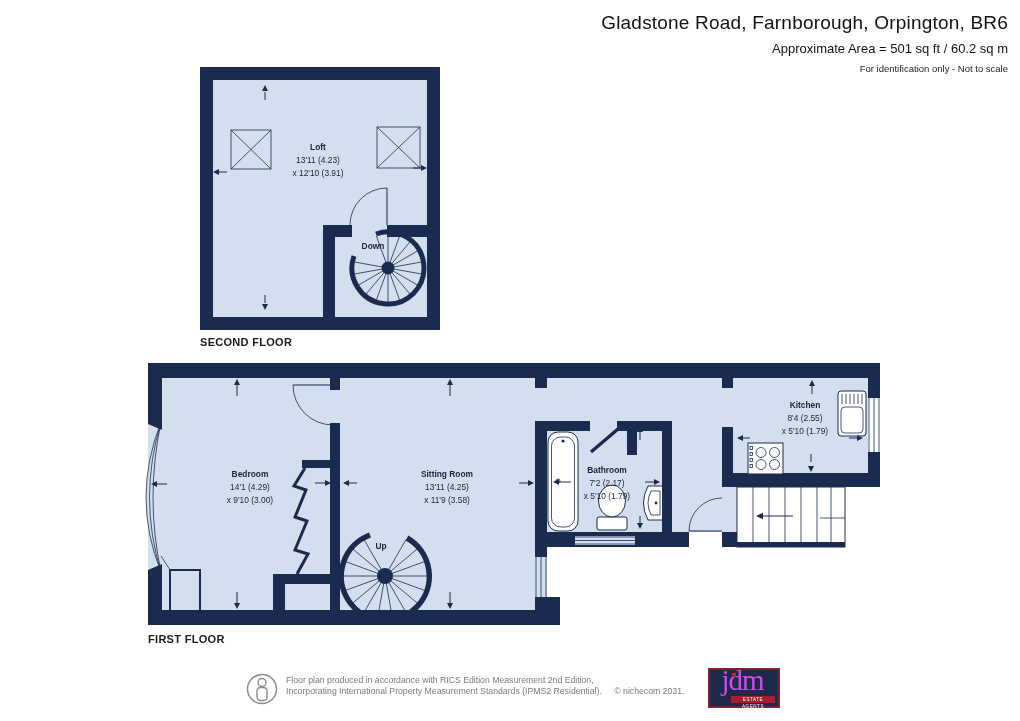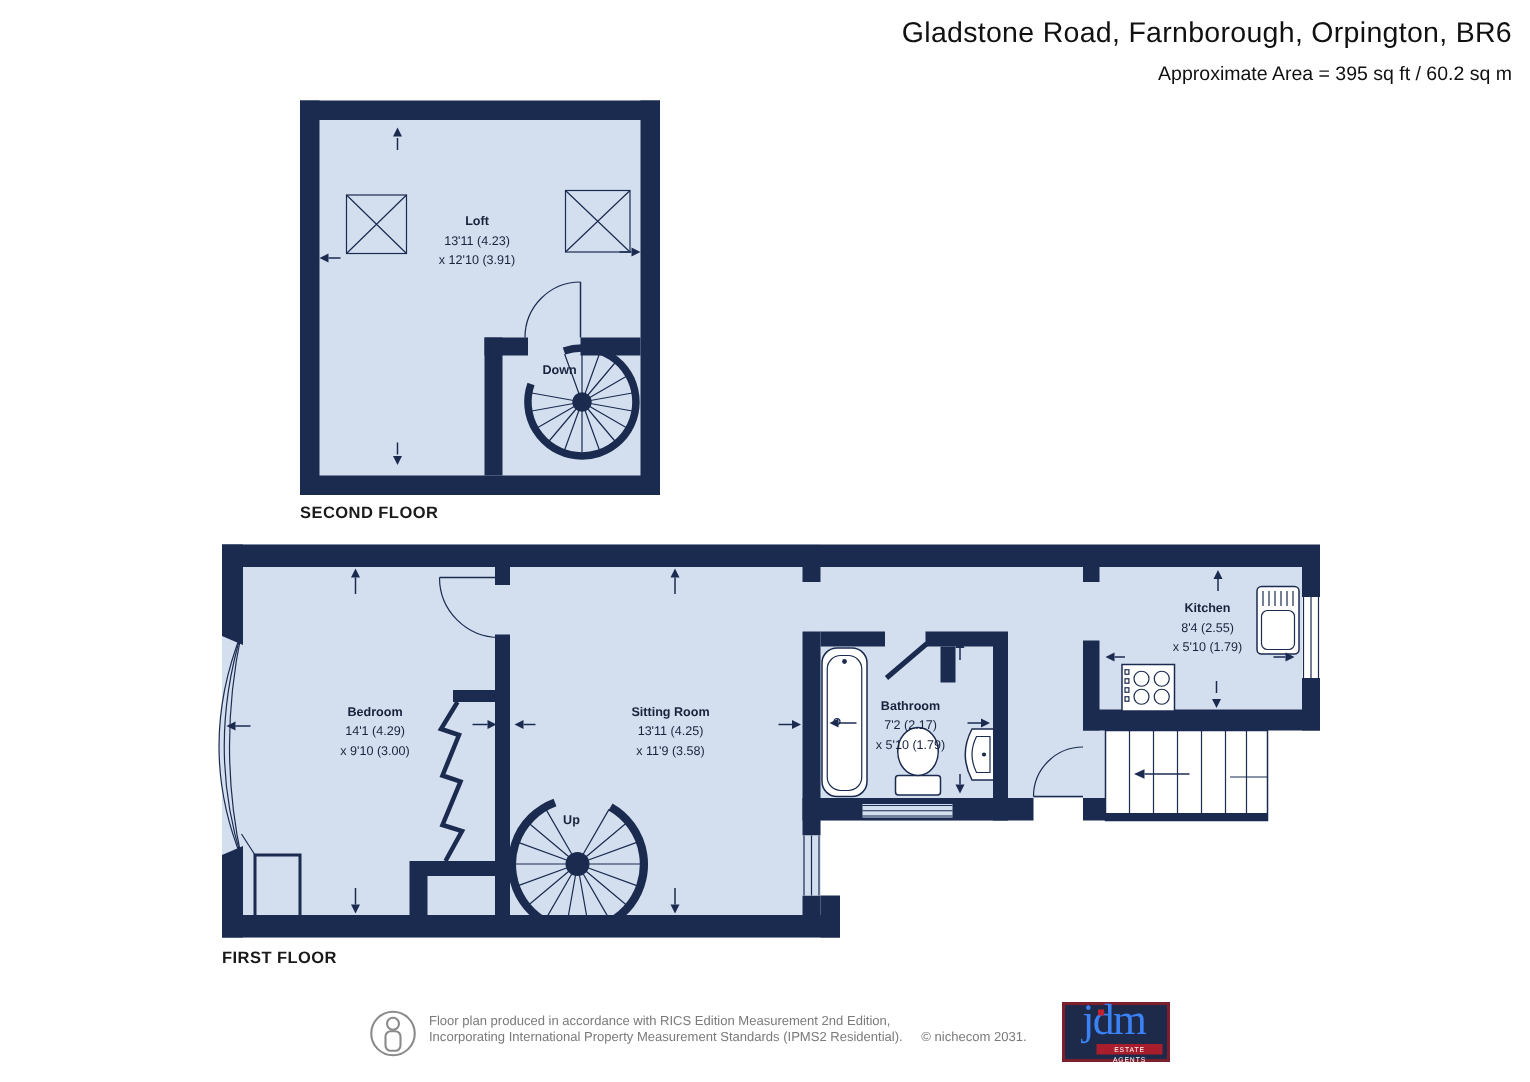--- a/index.html
+++ b/index.html
@@ -18,30 +18,31 @@
   .ln{stroke:#1b2b50;fill:none;stroke-width:1;}
   .tn{stroke:#1b2b50;fill:none;stroke-width:.8;}
   .fx{fill:#ffffff;stroke:#1b2b50;stroke-width:1;}
   .al{stroke:#1b2b50;stroke-width:1;}
   .ah{fill:#1b2b50;}
   .rn{font-weight:bold;font-size:8.4px;fill:#18233e;text-anchor:middle;}
   .rd{font-size:8.4px;fill:#18233e;text-anchor:middle;}
   .footer{position:absolute;left:286px;top:675px;font-size:8.7px;line-height:11.4px;color:#7a7a7a;}
   .person{position:absolute;left:246px;top:673px;}
   .logo{position:absolute;left:708px;top:668px;width:72px;height:40px;background:#1e2a49;border:2px solid #7d1f2d;box-sizing:border-box;}
-  .logo .jdm{position:absolute;left:0;right:3px;top:-6px;text-align:center;color:#3b82f6;font-family:"Liberation Serif",serif;font-size:29px;letter-spacing:-1px;}
+  .logo .jdm{position:absolute;left:0;right:3px;top:-6px;text-align:center;color:#d946ef;font-family:"Liberation Serif",serif;font-size:29px;letter-spacing:-1px;}
   .logo .jdot{position:absolute;left:22px;top:3px;width:4px;height:4px;background:#c02231;}
   .logo .band{position:absolute;right:3px;bottom:3px;width:44px;height:7px;background:#a81e2d;color:#fff;font-size:4.5px;line-height:7px;text-align:center;letter-spacing:.6px;}
 </style>
 </head>
 <body>
 
 <div class="header">
   <div class="title">Gladstone Road, Farnborough, Orpington, BR6</div>
-  <div class="area">Approximate Area = 395 sq ft / 60.2 sq m</div>
+  <div class="area">Approximate Area = 501 sq ft / 60.2 sq m</div>
+  <div class="note">For identification only - Not to scale</div>
 </div>
 
 <svg style="left:197px;top:64px" width="246" height="268" viewBox="0 0 246 268">
   <g>
     <rect class="fl" x="8" y="8" width="230" height="252"></rect>
     <rect class="w" x="3" y="3" width="240" height="13"></rect>
     <rect class="w" x="3" y="3" width="13" height="263"></rect>
     <rect class="w" x="230" y="3" width="13" height="263"></rect>
     <rect class="w" x="3" y="253" width="240" height="13"></rect>
 

